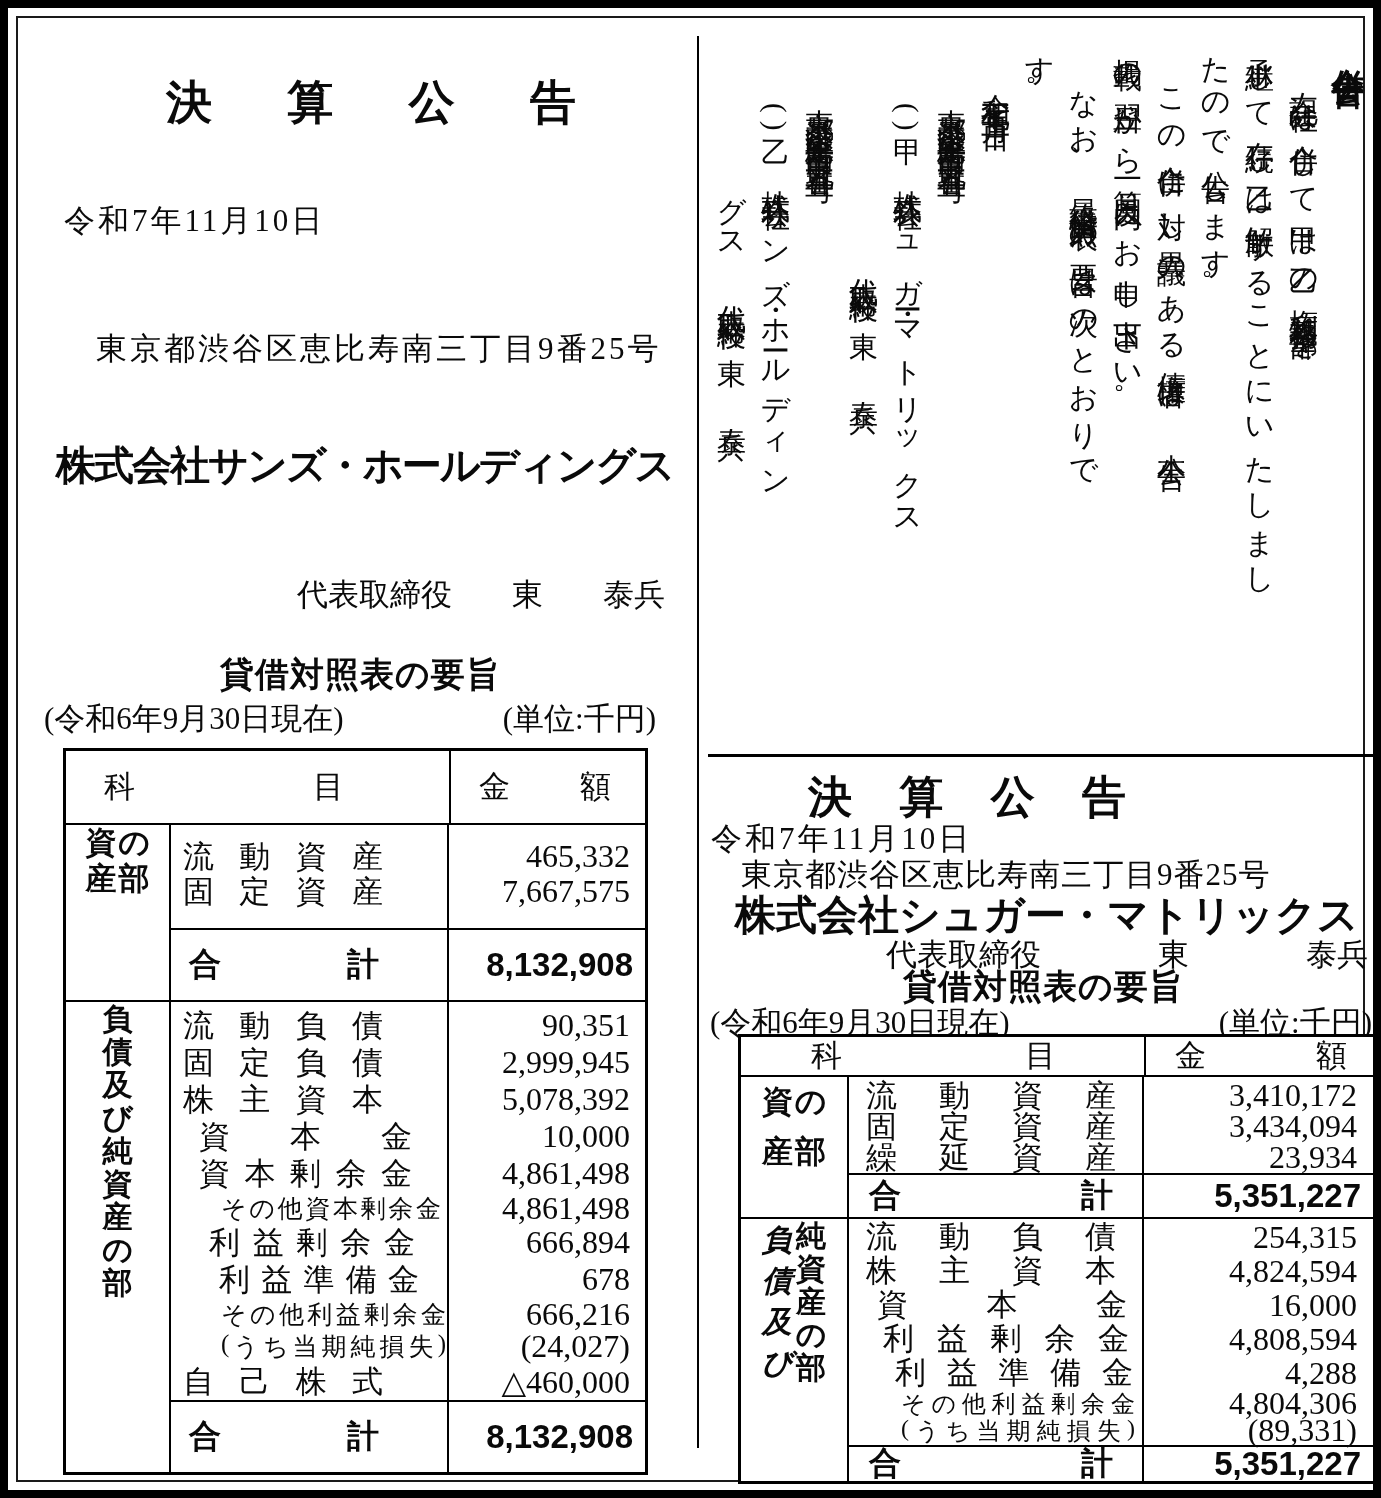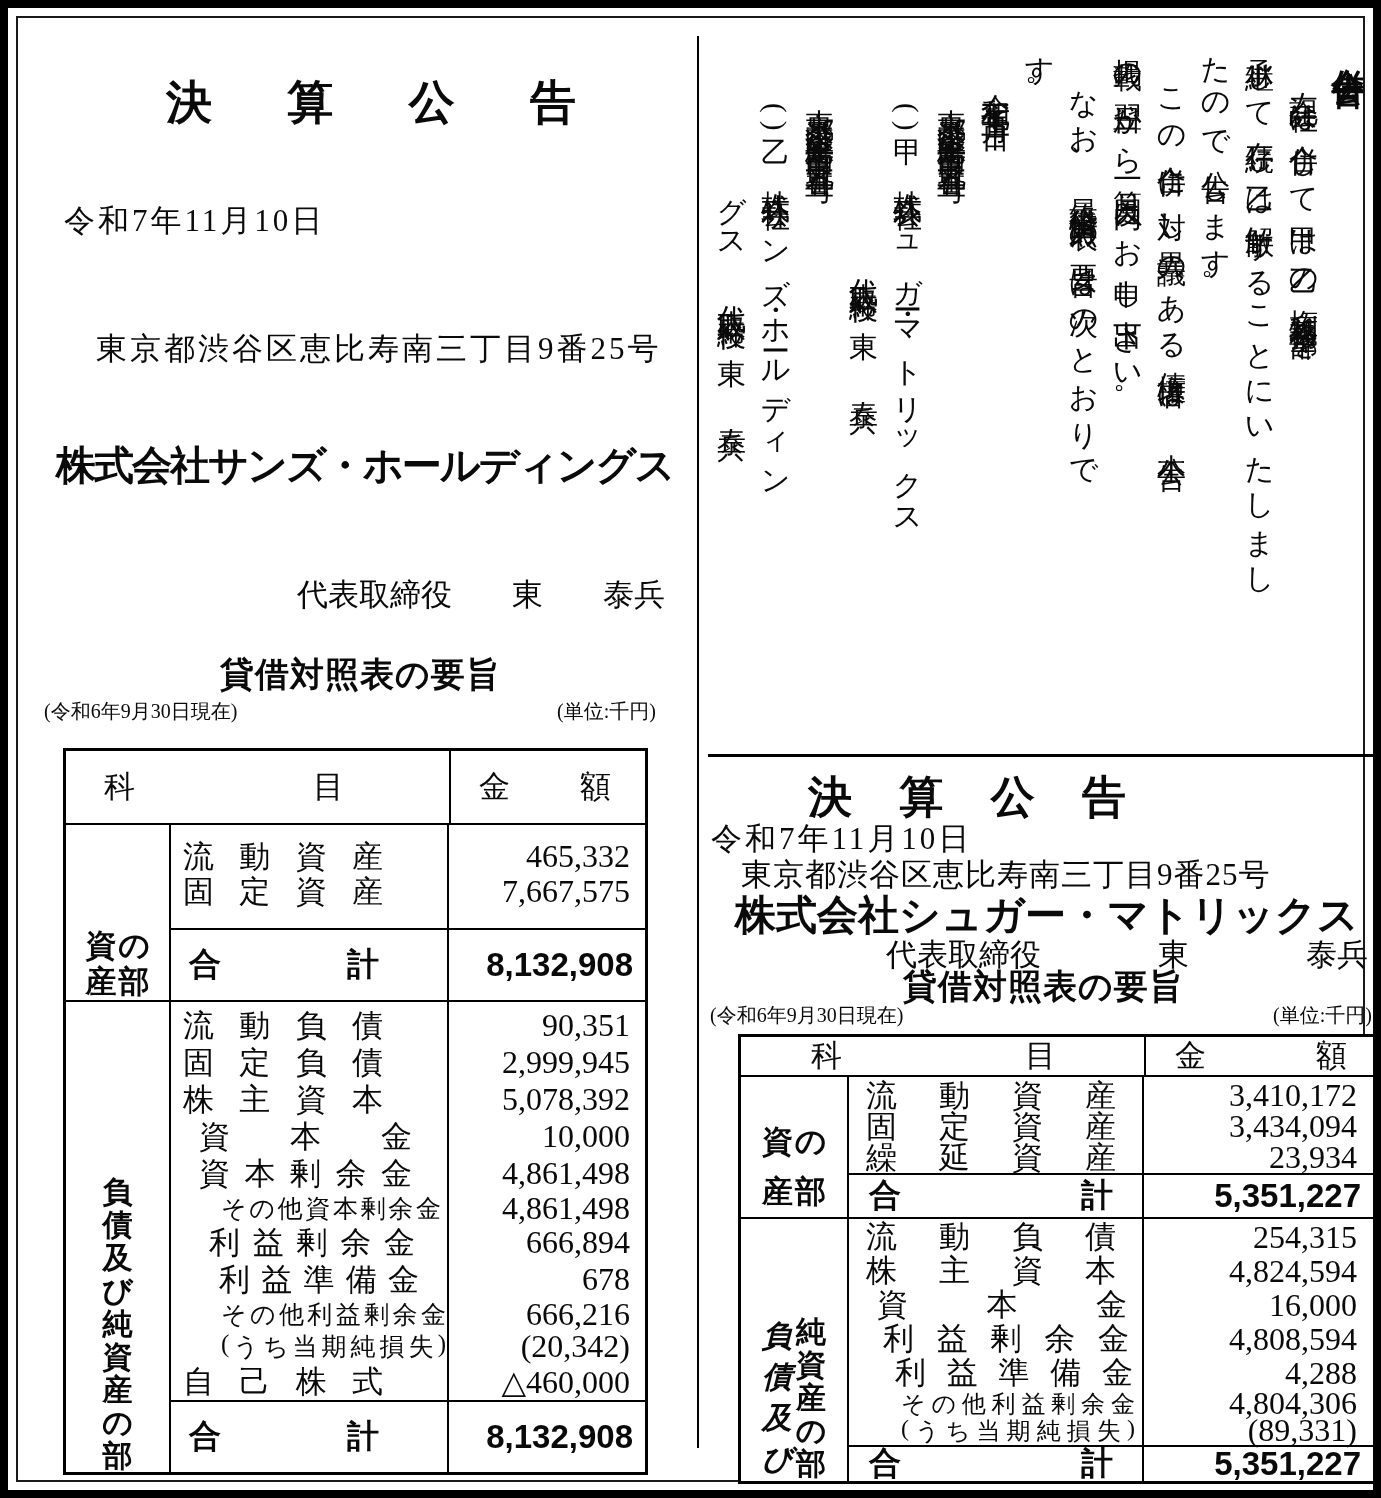--- a/index.html
+++ b/index.html
@@ -14,28 +14,28 @@
   
   .sp {display:flex; justify-content:space-between;}
   .sp span {display:inline-block;}
 
   
   .ptitle {font-size:46px; font-weight:700; font-family:"Liberation Serif", serif;}
   .l-date, .l-addr {font-size:31px; letter-spacing:3px;}
   .company {font-size:40px; font-weight:700; font-family:"Liberation Sans", sans-serif; letter-spacing:-2px; white-space:nowrap;}
   .rep {display:flex; justify-content:space-between; font-size:31px; white-space:nowrap;}
   .bs-title {font-size:34px; font-weight:700; font-family:"Liberation Sans", sans-serif; letter-spacing:1px; white-space:nowrap;}
-  .bs-meta {display:flex; justify-content:space-between; font-size:20px; white-space:nowrap;}
+  .bs-meta {display:flex; justify-content:space-between; font-size:31px; white-space:nowrap;}
 
   
   .btable {position:absolute; border:3px solid #000; box-sizing:border-box; background:#fff;}
   .thead {position:relative; display:flex; align-items:center; font-size:31px;}
   .thead .hdiv {position:absolute; top:0; bottom:0; width:2px; background:#000;}
   .tsec {display:flex; border-top:2px solid #000;}
-  .seccell {display:flex; align-items:flex-end; justify-content:center; box-sizing:border-box; border-right:2px solid #000;}
+  .seccell {display:flex; align-items:flex-start; justify-content:center; box-sizing:border-box; border-right:2px solid #000;}
   .secbody {position:relative; flex:1;}
   .secbody .vline {position:absolute; top:0; bottom:0; width:2px; background:#000;}
   .items {box-sizing:border-box;}
   .line {display:flex; align-items:center;}
   .nm {font-size:31px; white-space:nowrap;}
   .val {flex:1; text-align:right; font-size:32px; white-space:nowrap;}
   .totalrow {display:flex; align-items:center; border-top:2px solid #000;}
   .bval {font-family:"Liberation Sans", sans-serif; font-weight:700; font-size:33px;}
   .golabel {font-family:"Liberation Sans", sans-serif; font-weight:700; font-size:32px;}
 
@@ -301,21 +301,21 @@
                 <span>(</span>
                 <span>う</span>
                 <span>ち</span>
                 <span>当</span>
                 <span>期</span>
                 <span>純</span>
                 <span>損</span>
                 <span>失</span>
                 <span>)</span>
               </div>
-            <div class="val">(20,342)</div>
+            <div class="val">(24,027)</div>
           </div>
           <div class="line tall">
             <div class="nm sp n4">
                 <span>自</span>
                 <span>己</span>
                 <span>株</span>
                 <span>式</span>
               </div>
             <div class="val">△460,000</div>
           </div>

